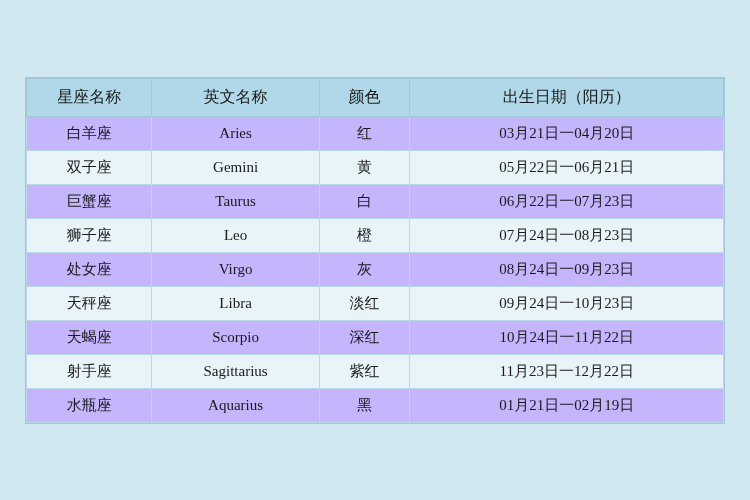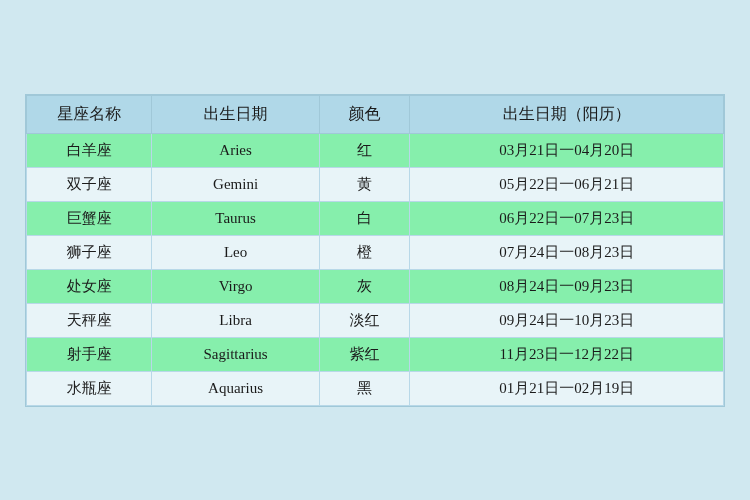--- a/index.html
+++ b/index.html
@@ -36,21 +36,21 @@
     thead th {
       border: 1px solid #a0c8d8;
       padding: 8px 10px;
       text-align: center;
       font-weight: normal;
       font-size: 16px;
       color: #1a1a1a;
     }
 
     tbody tr {
-      background-color: #86efac;
+      background-color: #c4b5fd;
     }
 
     tbody tr:nth-child(even) {
       background-color: #e8f4f8;
     }
 
     tbody td {
       border: 1px solid #b8d8e8;
       padding: 7px 10px;
       text-align: center;
@@ -64,21 +64,21 @@
     .col-date    { width: 45%; }
   </style>
 </head>
 <body>
 
 <div class="table-container">
   <table>
     <thead>
       <tr>
         <th class="col-chinese">星座名称</th>
-        <th class="col-english">出生日期</th>
+        <th class="col-english">英文名称</th>
         <th class="col-color">颜色</th>
         <th class="col-date">出生日期（阳历）</th>
       </tr>
     </thead>
     <tbody id="table-body">
     <tr>
           <td>白羊座</td>
           <td>Aries</td>
           <td>红</td>
           <td>03月21日一04月20日</td>
@@ -107,20 +107,26 @@
           <td>灰</td>
           <td>08月24日一09月23日</td>
         </tr>
         <tr>
           <td>天秤座</td>
           <td>Libra</td>
           <td>淡红</td>
           <td>09月24日一10月23日</td>
         </tr>
         <tr>
+          <td>天蝎座</td>
+          <td>Scorpio</td>
+          <td>深红</td>
+          <td>10月24日一11月22日</td>
+        </tr>
+        <tr>
           <td>射手座</td>
           <td>Sagittarius</td>
           <td>紫红</td>
           <td>11月23日一12月22日</td>
         </tr>
         <tr>
           <td>水瓶座</td>
           <td>Aquarius</td>
           <td>黑</td>
           <td>01月21日一02月19日</td>

